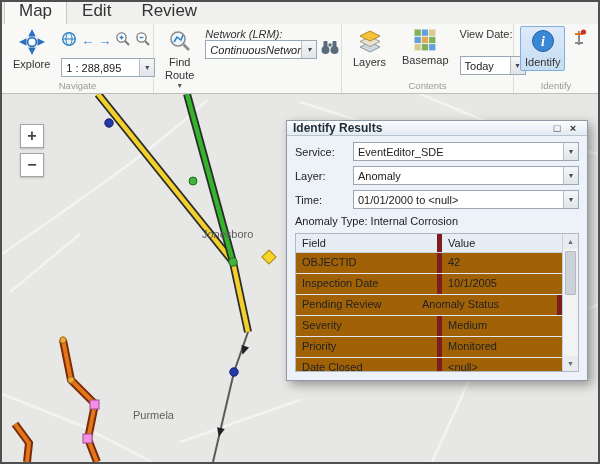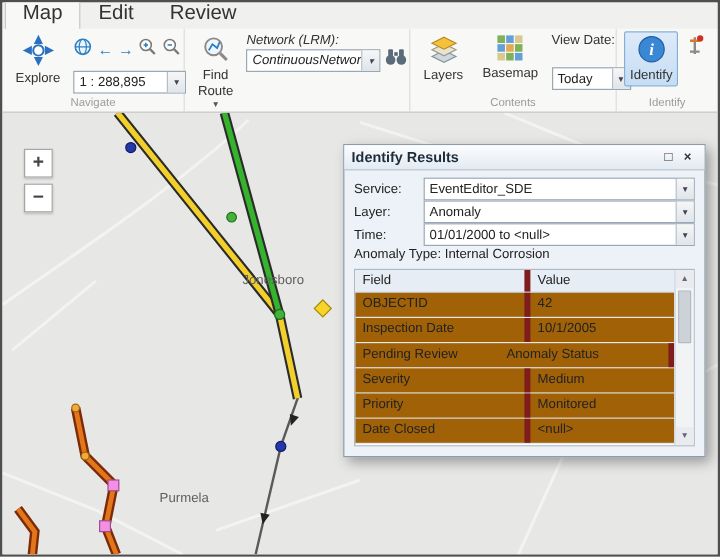--- a/index.html
+++ b/index.html
@@ -36,26 +36,26 @@
   .map svg { position: absolute; left: 0; top: 0; }
   .zoomctl { position: absolute; left: 18px; top: 30px; display: flex; flex-direction: column; gap: 5px; }
   .zoom-btn { width: 24px; height: 24px; background: #fff; border: 1px solid #a5a5a5; color: #444;
               font-size: 16px; font-weight: bold; display: flex; align-items: center; justify-content: center;
               box-shadow: 0 1px 2px rgba(0,0,0,.2); }
   .place-label { position: absolute; font-size: 11px; color: #5f5f5f; }
 
   
   .panel { position: absolute; left: 284px; top: 26px; width: 302px; height: 261px; background: #edf2f8;
            border: 1px solid #8e9aa6; box-shadow: 4px 4px 10px rgba(0,0,0,.35); display: flex; flex-direction: column; z-index: 10; }
-  .panel-title { height: 21px; background: linear-gradient(#fcfdfe,#e2eaf2); border-bottom: 1px solid #b9c3cd;
+  .panel-title { height: 15px; background: linear-gradient(#fcfdfe,#e2eaf2); border-bottom: 1px solid #b9c3cd;
                  display: flex; align-items: center; padding: 0 6px; flex: none; }
   .panel-title .t { flex: 1; font-size: 12px; font-weight: bold; color: #1e2c3a; }
   .pt-btn { width: 16px; text-align: center; font-size: 11px; color: #333; font-weight: bold; }
   .panel-body { flex: 1; padding: 6px 8px 8px; display: flex; flex-direction: column; overflow: hidden; }
-  .frow { display: flex; align-items: center; margin-bottom: 0; }
+  .frow { display: flex; align-items: center; margin-bottom: 5px; }
   .frow .lbl { width: 58px; font-size: 11px; color: #222; flex: none; }
   .frow .combo { flex: 1; }
   .anomaly-line { font-size: 11px; color: #222; margin: 1px 0 6px; }
   .tbl { flex: 1; display: flex; border: 1px solid #aeb9c4; background: #fff; overflow: hidden; }
   .tbl-main { flex: 1; display: flex; flex-direction: column; overflow: hidden; }
   .thead { display: flex; background: #e7edf4; border-bottom: 1px solid #c6d0da; flex: none; }
   .th, .td { font-size: 11px; color: #222; padding: 3px 6px; white-space: nowrap; overflow: hidden; }
   .th.f, .td.f { width: 146px; flex: none; border-right: 5px solid #7f1d1d; }
   .th.v, .td.v { flex: 1; }
   .trow { display: flex; border-bottom: 1px solid #e3e8ee; background: #a16207; flex: none; height: 21px; }

